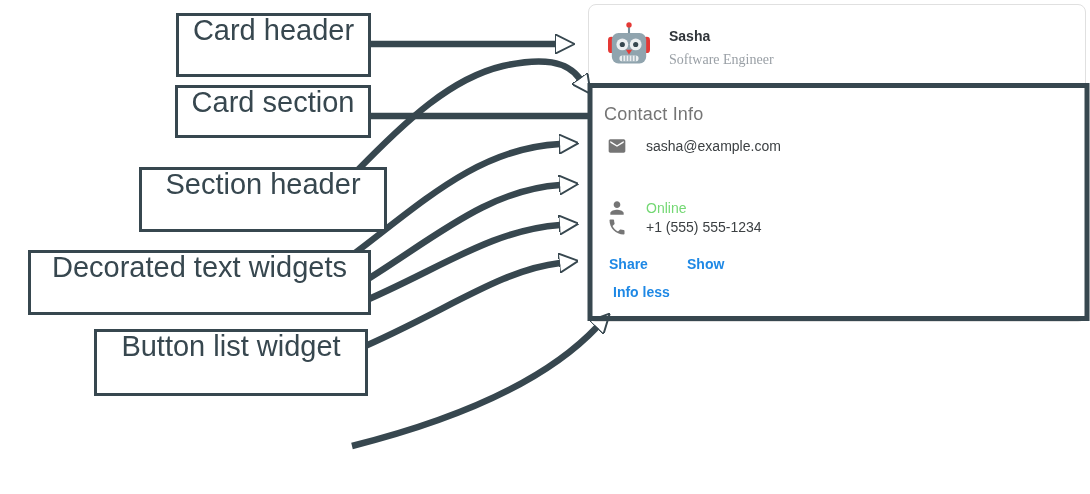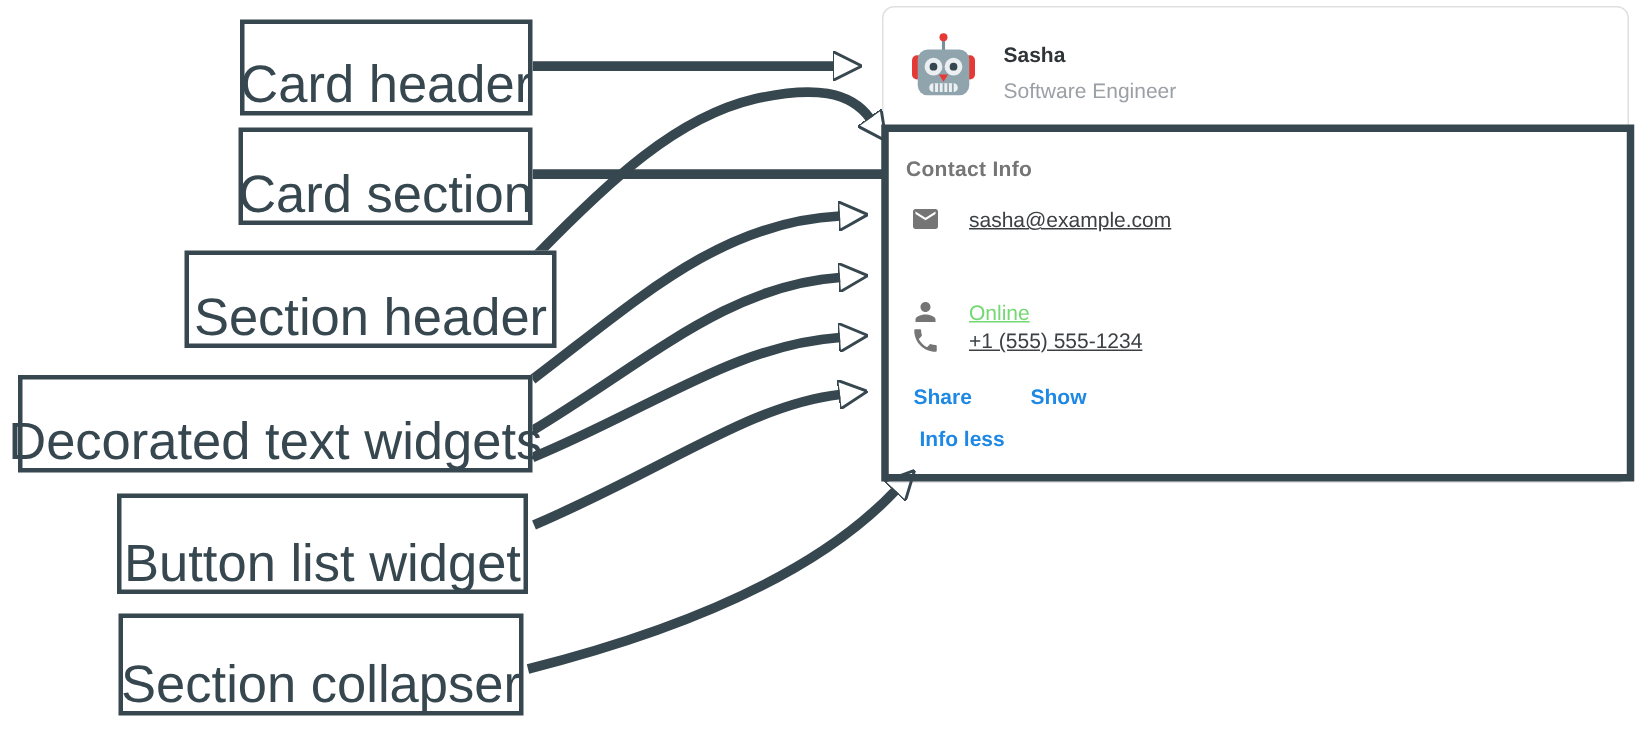--- a/index.html
+++ b/index.html
@@ -12,56 +12,57 @@
     --card-border:#e0e0e0;
   }
   *{margin:0;padding:0;box-sizing:border-box;}
   html,body{width:1090px;height:494px;background:#ffffff;overflow:hidden;
     font-family:"Liberation Sans", sans-serif;}
   .canvas{position:relative;width:1090px;height:494px;background:#fff;}
 
   
   .ann-label{
     position:absolute;
-    display:flex;align-items:flex-end;justify-content:center;
+    display:flex;align-items:flex-start;justify-content:center;
     background:#fff;
     border:3px solid var(--ink);
     color:var(--ink);
-    font-size:35px;
+    font-size:29px;
     line-height:1;
     z-index:3;
     white-space:nowrap;
+    margin-left:16px;
   }
   #lbl-card-header        {left:160px; top:13px;  width:195px; height:64px;}
-  #lbl-card-section       {left:159px; top:85px;  width:196px; height:65px;}
+  #lbl-card-section       {left:159px; top:85px;  width:196px; height:53px;}
   #lbl-section-header     {left:123px; top:167px; width:248px; height:65px;}
   #lbl-decorated-text     {left:12px;  top:250px; width:343px; height:65px;}
   #lbl-button-list        {left:78px;  top:329px; width:274px; height:67px;}
   #lbl-section-collapser  {left:79px;  top:409px; width:270px; height:68px;}
 
   
   .arrows{position:absolute;left:0;top:0;width:1090px;height:494px;z-index:2;pointer-events:none;}
   .arrows path, .arrows line, .arrows rect{stroke:var(--ink);fill:none;}
 
   
   .card{
     position:absolute;left:588px;top:4px;width:498px;height:318px;
     background:#fff;border:1px solid var(--card-border);border-radius:8px;
     z-index:1;
   }
   .card-header{position:absolute;left:0;top:0;width:100%;height:80px;text-align:center;}
   .avatar{position:absolute;left:19px;top:15px;width:42px;height:47px;}
   .person-name{position:absolute;left:80px;top:23px;font-size:14px;font-weight:600;color:#2f3439;}
-  .person-role{position:absolute;left:80px;top:47px;font-size:14px;color:var(--subtle);}
+  .person-role{position:absolute;left:80px;top:47px;font-size:14px;color:var(--subtle);font-family:Liberation Serif, serif;}
 
-  .section-title{position:absolute;left:15px;top:99px;font-size:14px;font-weight:700;color:var(--muted);letter-spacing:.2px;}
+  .section-title{position:absolute;left:15px;top:99px;font-size:18px;font-weight:400;color:var(--muted);letter-spacing:.2px;}
 
   .info-row{position:absolute;left:18px;height:22px;display:flex;align-items:center;}
   .info-row .ricon{width:20px;height:20px;flex:0 0 20px;}
-  .info-row .rtext{margin-left:19px;font-size:14px;color:var(--text-dark);text-decoration:underline;}
+  .info-row .rtext{margin-left:19px;font-size:14px;color:var(--text-dark);}
   #row-email {top:130px;}
   #row-online{top:171px;margin-top:21px;}
   #row-phone {top:211px;text-align:center;}
   #row-online .rtext{color:var(--online-green);}
 
   .btn-row{position:absolute;left:0;top:249px;width:100%;height:22px;}
   .text-btn{position:absolute;font-size:14px;font-weight:700;color:var(--link);cursor:pointer;background:none;border:none;font-family:inherit;}
   #btn-share{left:20px;top:2px;}
   #btn-edit{left:98px;top:2px;}
   .collapser{position:absolute;left:24px;top:279px;font-size:14px;font-weight:600;color:var(--link);cursor:pointer;}
@@ -78,23 +79,20 @@
     <span>Card section</span>
   </div>
   <div class="ann-label" id="lbl-section-header">
     <span>Section header</span>
   </div>
   <div class="ann-label" id="lbl-decorated-text">
     <span>Decorated text widgets</span>
   </div>
   <div class="ann-label" id="lbl-button-list">
     <span>Button list widget</span>
-  </div>
-  <div class="ann-label" id="lbl-section-collapser">
-    <span>Section collapser</span>
   </div>
 
   <div class="card">
     <div class="card-header">
       <svg class="avatar" viewBox="0 0 44 48">
         <line x1="22" y1="5" x2="22" y2="14" stroke="#78909c" stroke-width="2.2"></line>
         <circle cx="22" cy="4.5" r="2.8" fill="#e53935"></circle>
         <rect x="0" y="17" width="7" height="17" rx="3.5" fill="#e53935"></rect>
         <rect x="37" y="17" width="7" height="17" rx="3.5" fill="#e53935"></rect>
         <rect x="4" y="13" width="36" height="32" rx="7" fill="#90a4ae"></rect>

